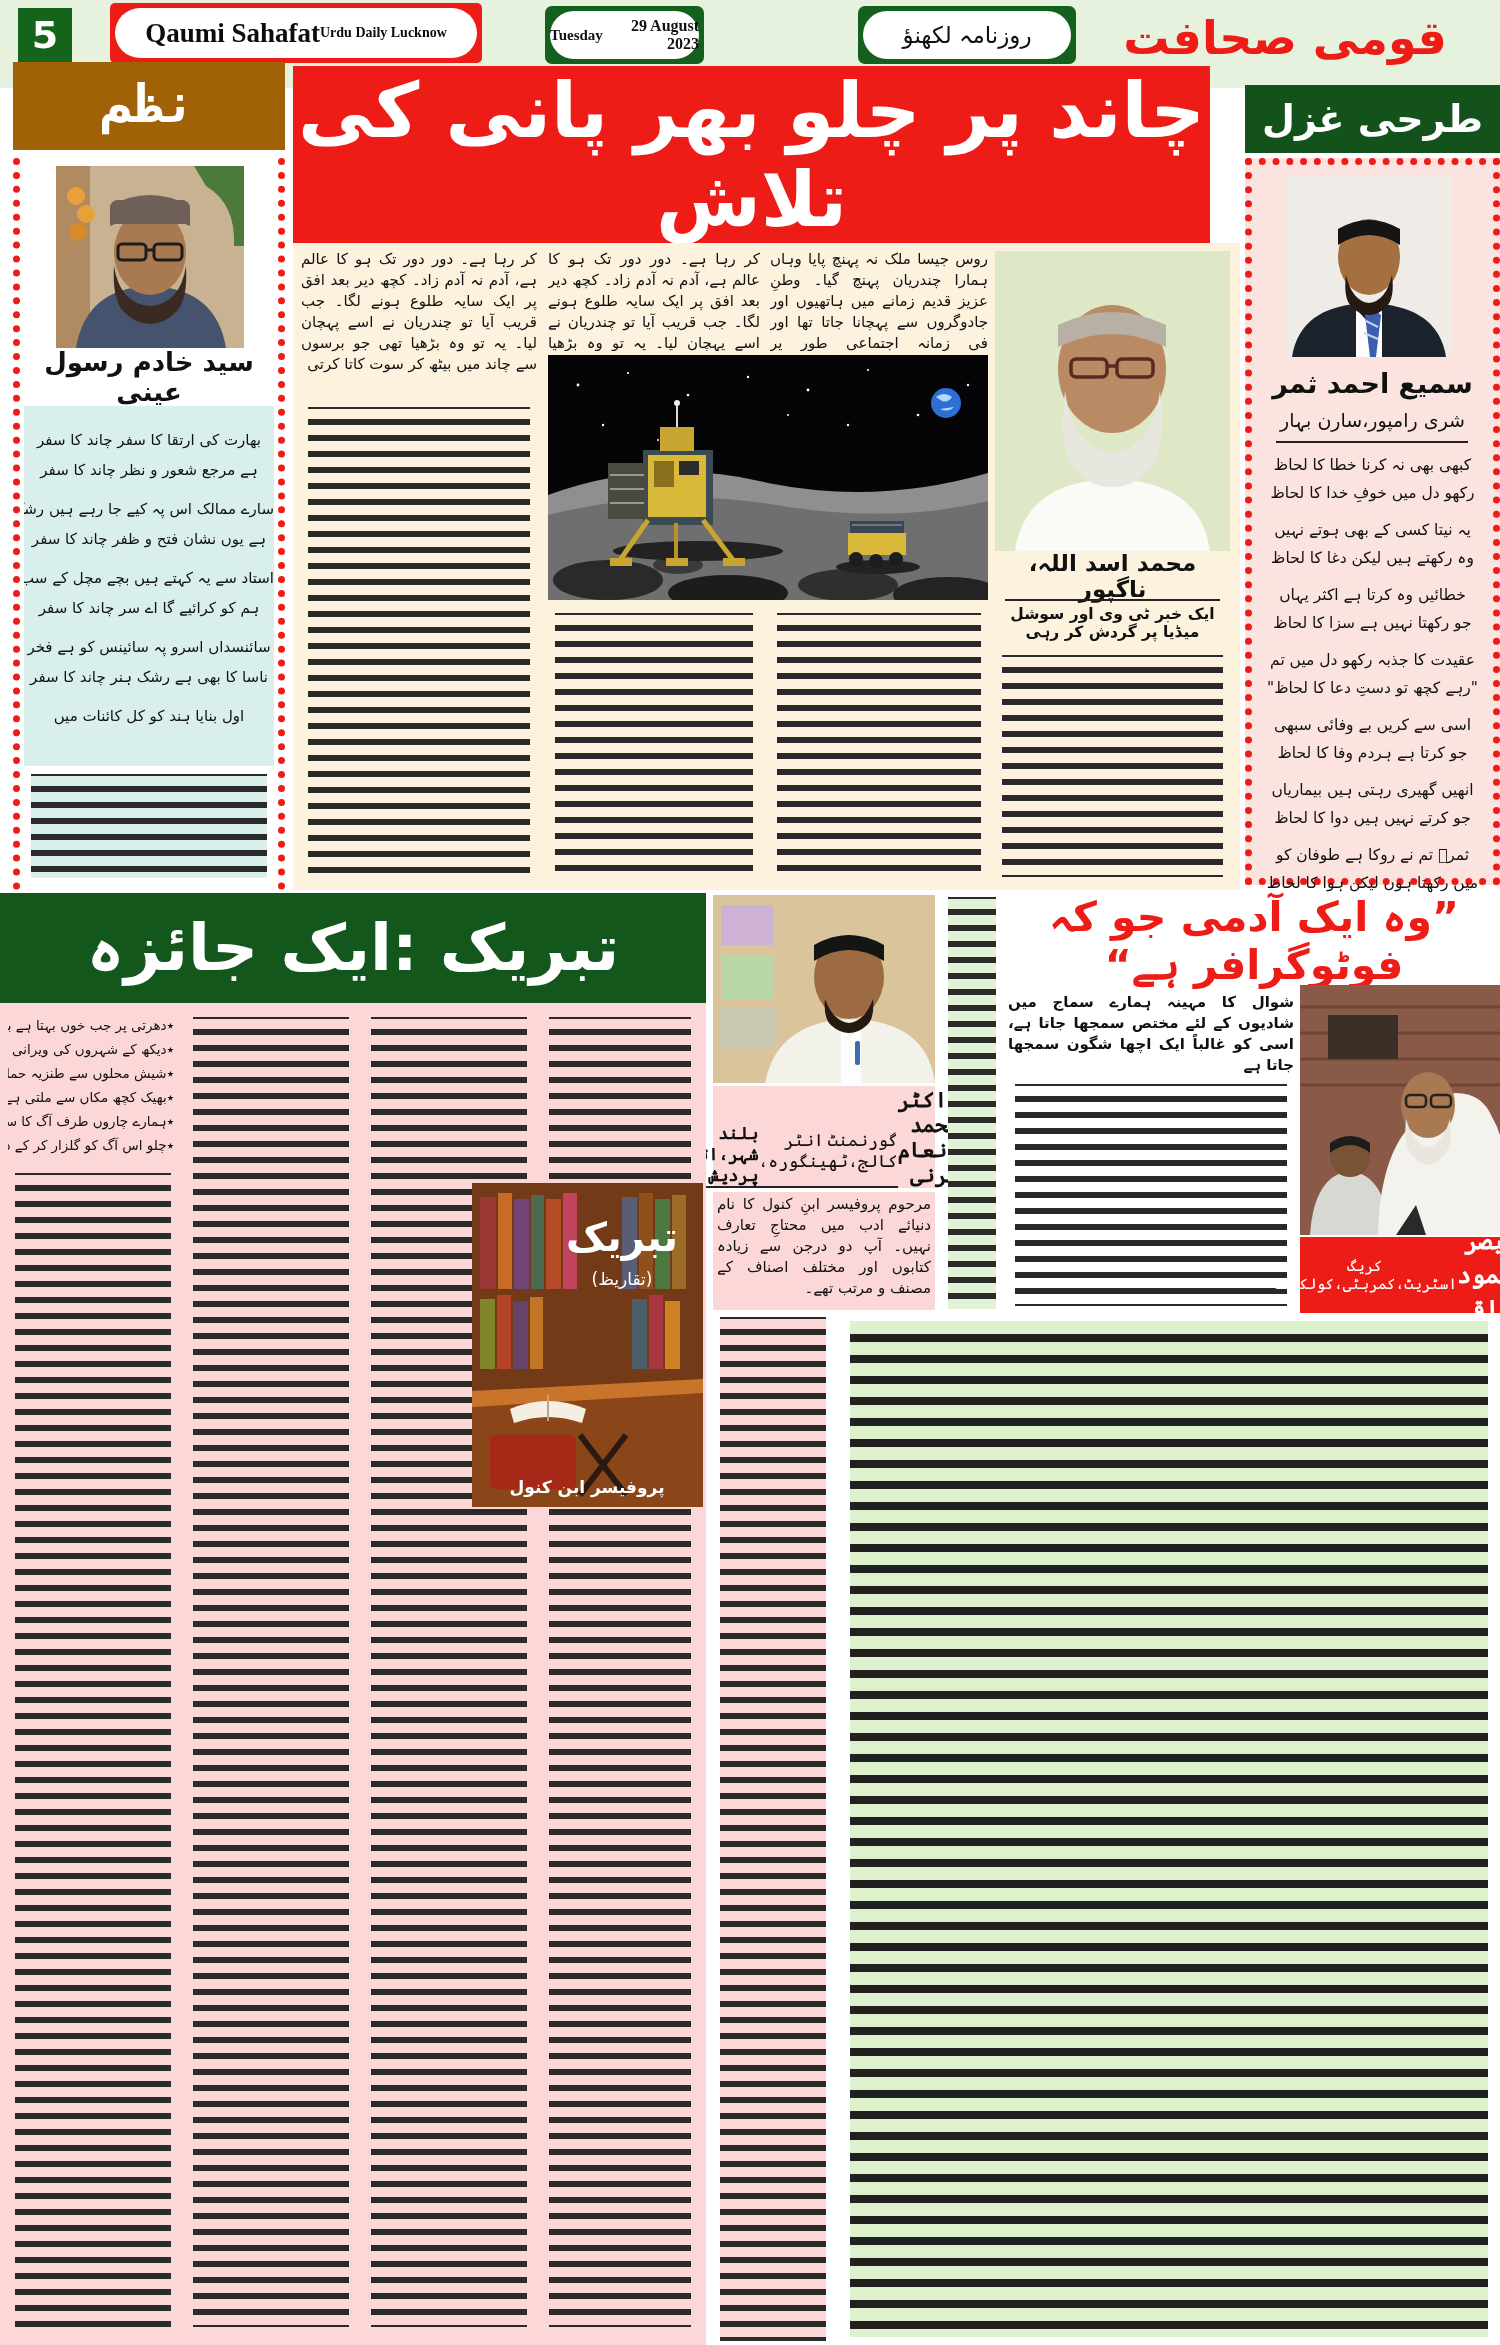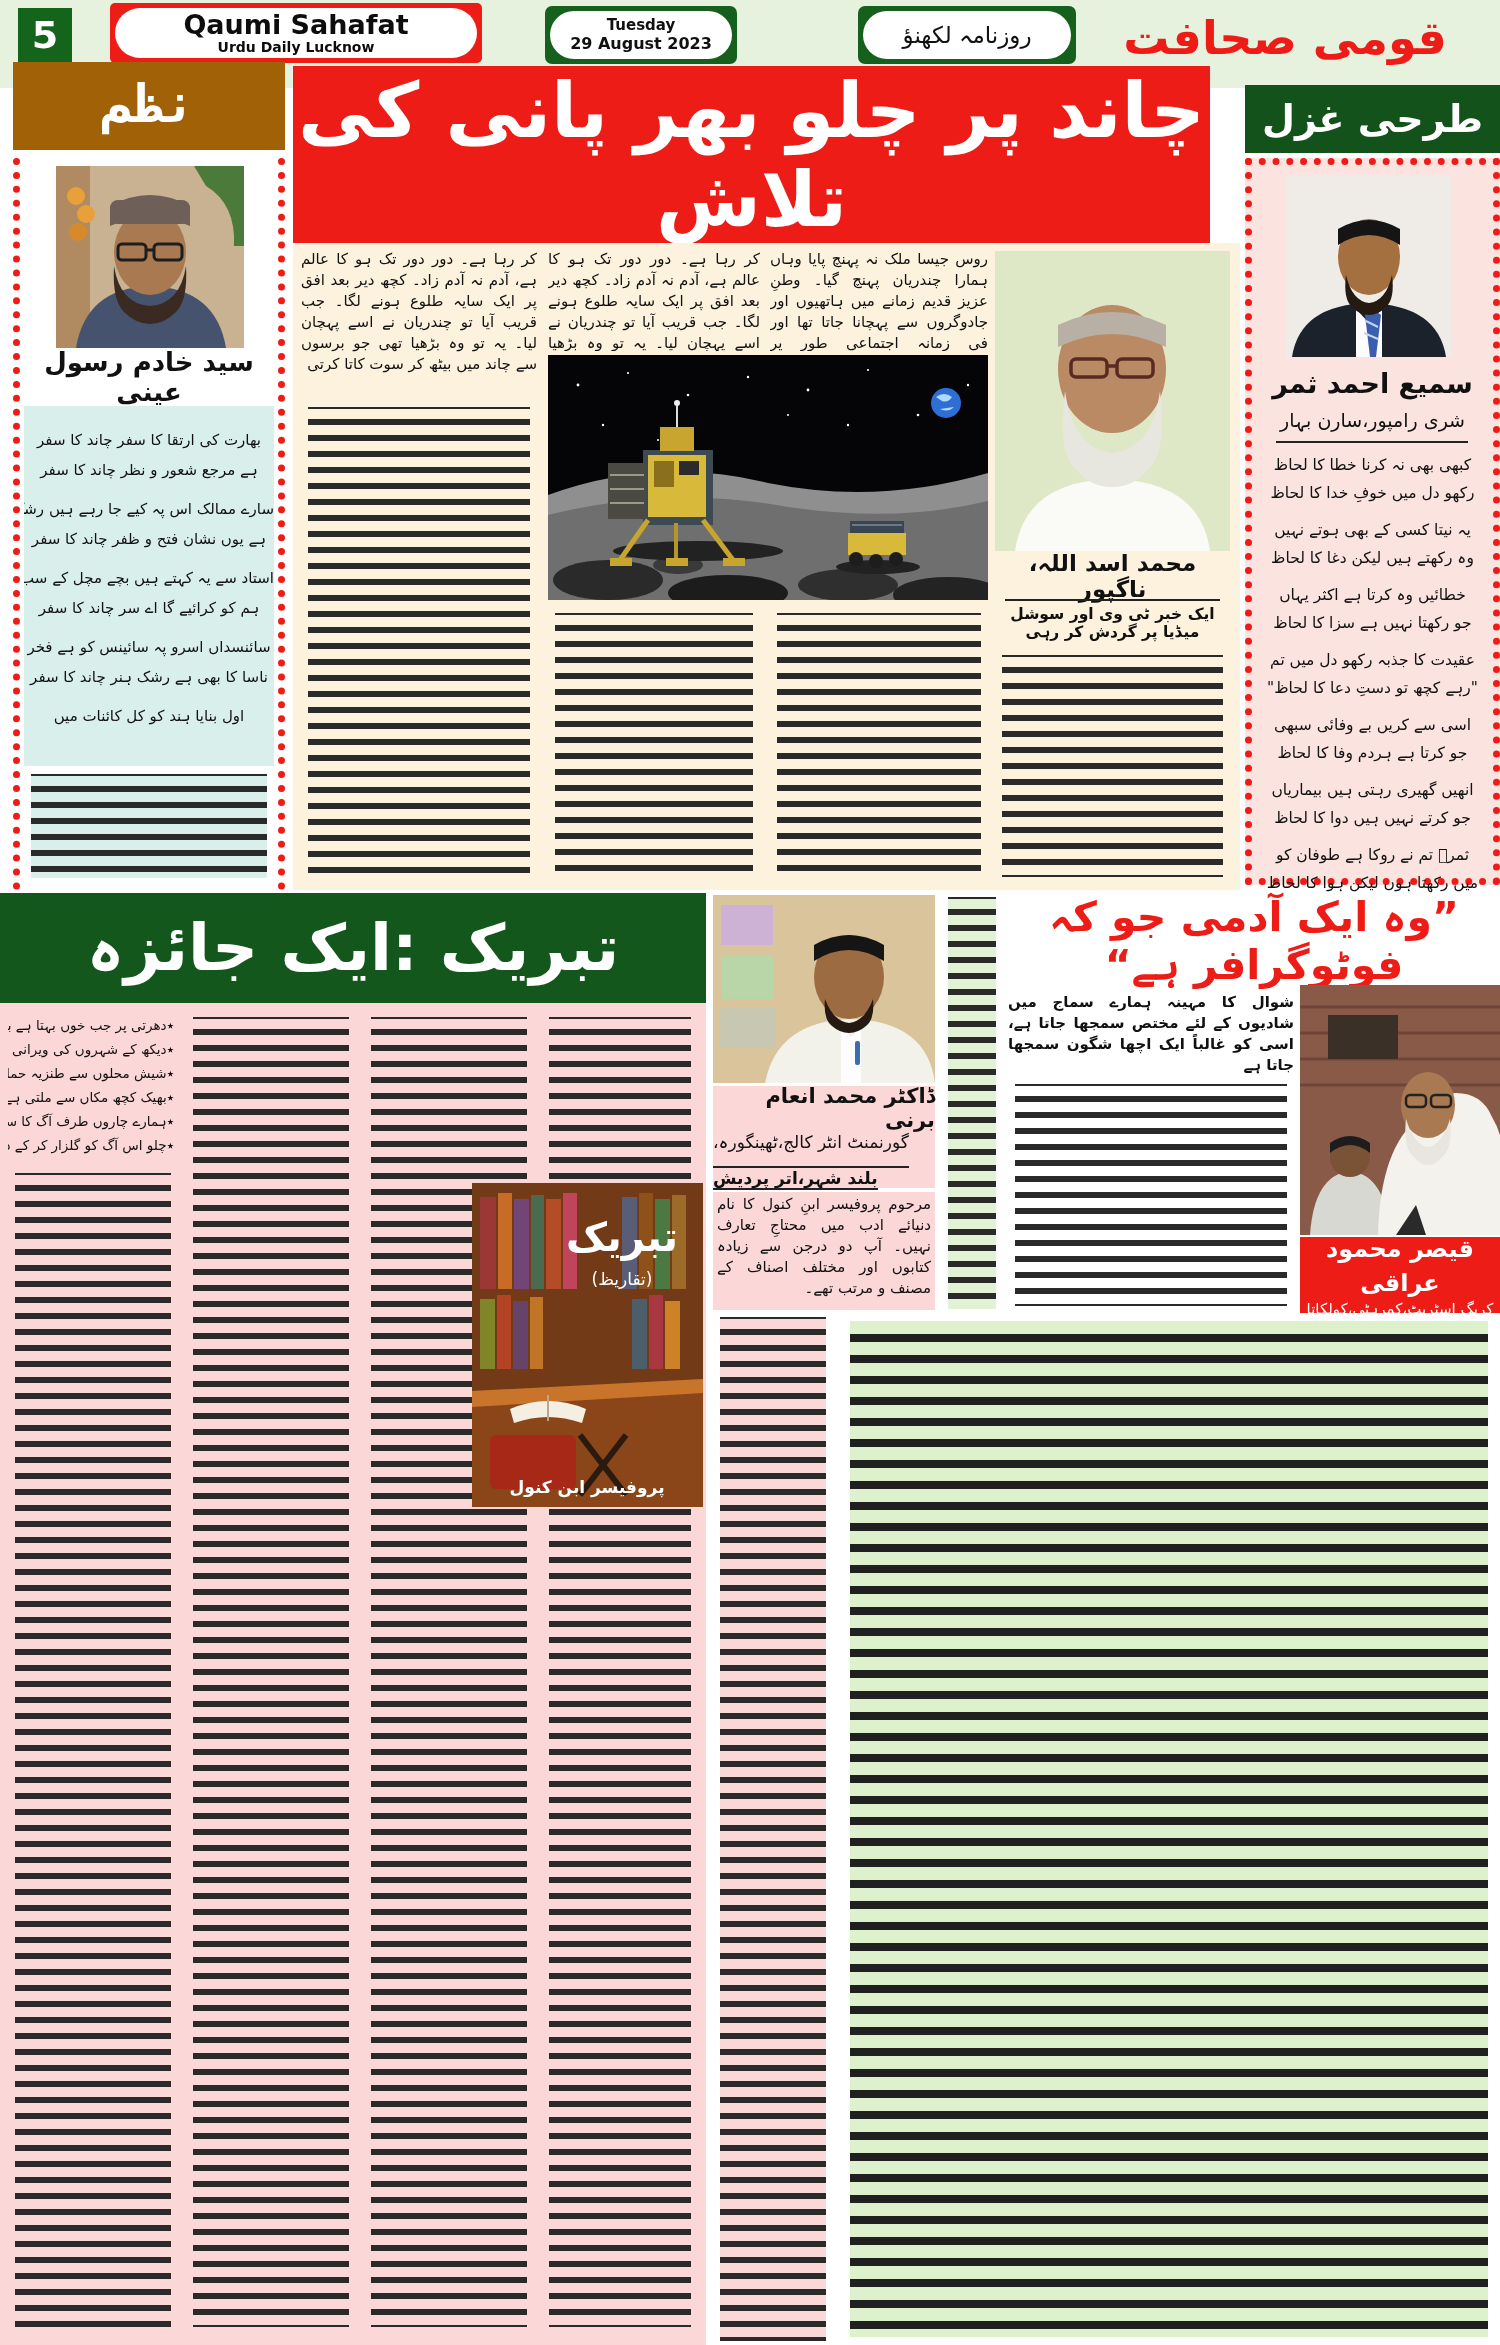--- a/index.html
+++ b/index.html
@@ -1,21 +1,21 @@
 <!DOCTYPE html>
 <html lang="ur"><head>
 <meta charset="utf-8">
 <style>
   html,body{margin:0;padding:0;background:#fff;}
   #page{position:relative;width:1500px;height:2345px;background:#fff;overflow:hidden;
         font-family:"DejaVu Sans",sans-serif;}
   .abs{position:absolute;box-sizing:border-box;}
   .rtl{direction:rtl;unicode-bidi:plaintext;}
   .center{display:flex;align-items:center;justify-content:center;text-align:center;}
-  .col{display:flex;flex-direction:column;}
+  .col{display:flex;flex-direction:row;font-family:Liberation Serif, serif;}
   
   .sim{background-image:repeating-linear-gradient(180deg,#2a2a2a 0 6px,transparent 6px 16px);
        background-clip:content-box;padding:4px 7px;}
   .sim-wide{background-image:repeating-linear-gradient(180deg,#202020 0 8px,transparent 8px 21px);
        background-clip:content-box;padding:8px 12px;}
   .pill{background:#fff;border-radius:26px;width:100%;height:100%;}
   .greenbox{background:#15601c;border-radius:7px;padding:5px;}
   .verseline{white-space:nowrap;overflow:hidden;}
   .poemlines div:nth-child(even){margin-bottom:9px;}
   .bodytext{font-size:15px;line-height:21px;text-align:justify;color:#111;}
@@ -32,21 +32,21 @@
     <span style="color:#fff;font-size:38px;font-weight:bold;">5</span>
   </div>
 
   <div class="abs" style="left:110px;top:3px;width:372px;height:60px;background:#ee1c17;border-radius:5px;padding:5px;">
     <div class="pill col center" style="justify-content:center;">
       <div style="font-size:27px;font-weight:bold;color:#0d0d0d;line-height:28px;">Qaumi Sahafat</div>
       <div style="font-size:14px;font-weight:bold;color:#0d0d0d;">Urdu Daily Lucknow</div>
     </div>
   </div>
 
-  <div class="abs greenbox" style="left:545px;top:6px;width:192px;height:58px;">
+  <div class="abs greenbox" style="left:545px;top:6px;width:159px;height:58px;">
     <div class="pill col center" style="justify-content:center;">
       <div style="font-size:15px;font-weight:bold;color:#111;line-height:17px;">Tuesday</div>
       <div style="font-size:16px;font-weight:bold;color:#111;text-align:right;">29 August 2023</div>
     </div>
   </div>
 
   <div class="abs greenbox" style="left:858px;top:6px;width:218px;height:58px;">
     <div class="pill center rtl" style="font-size:23px;color:#111;">روزنامہ لکھنؤ</div>
   </div>
 

